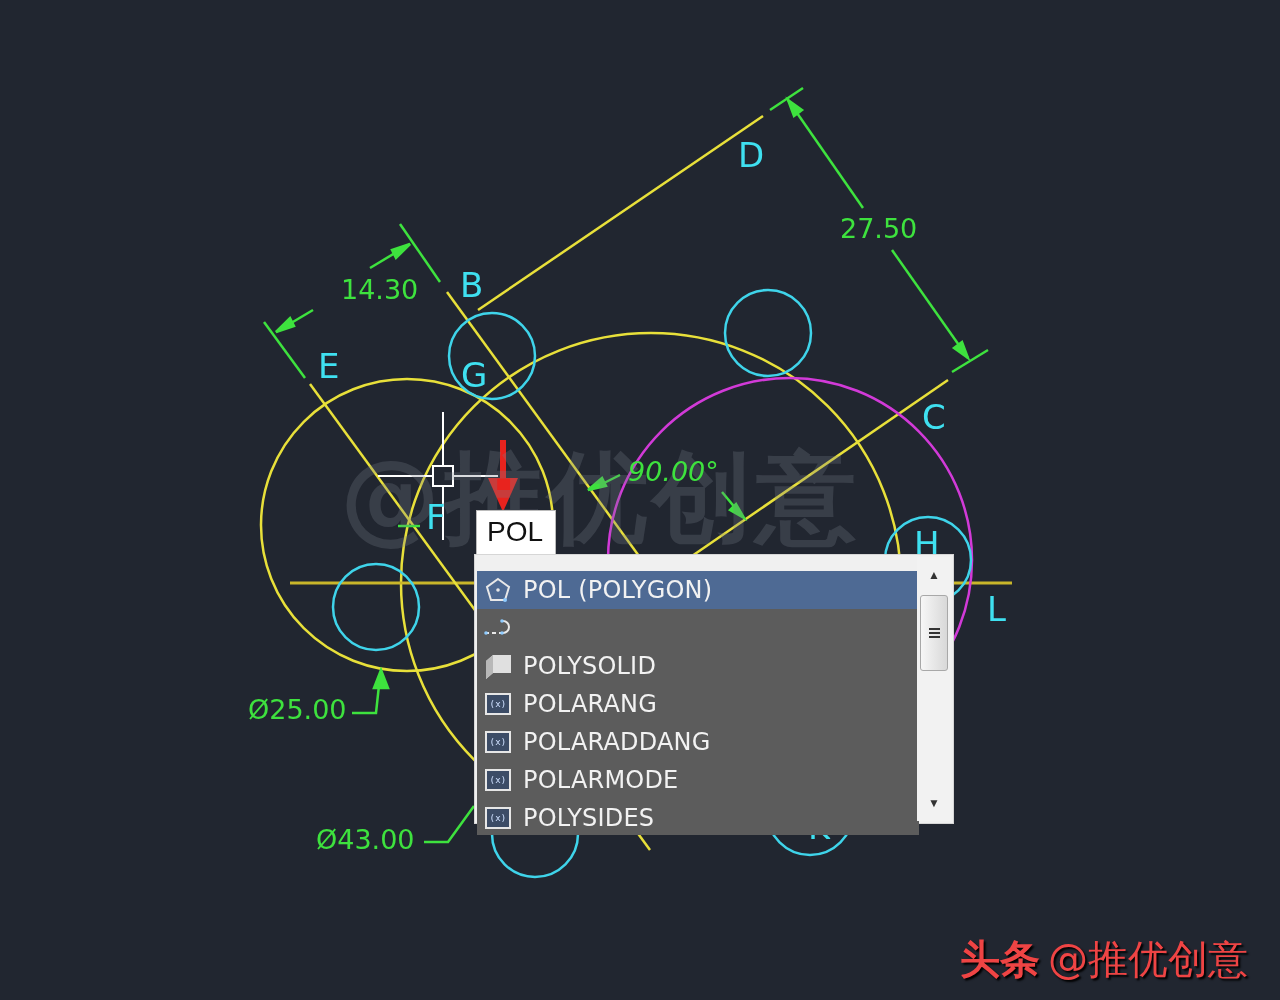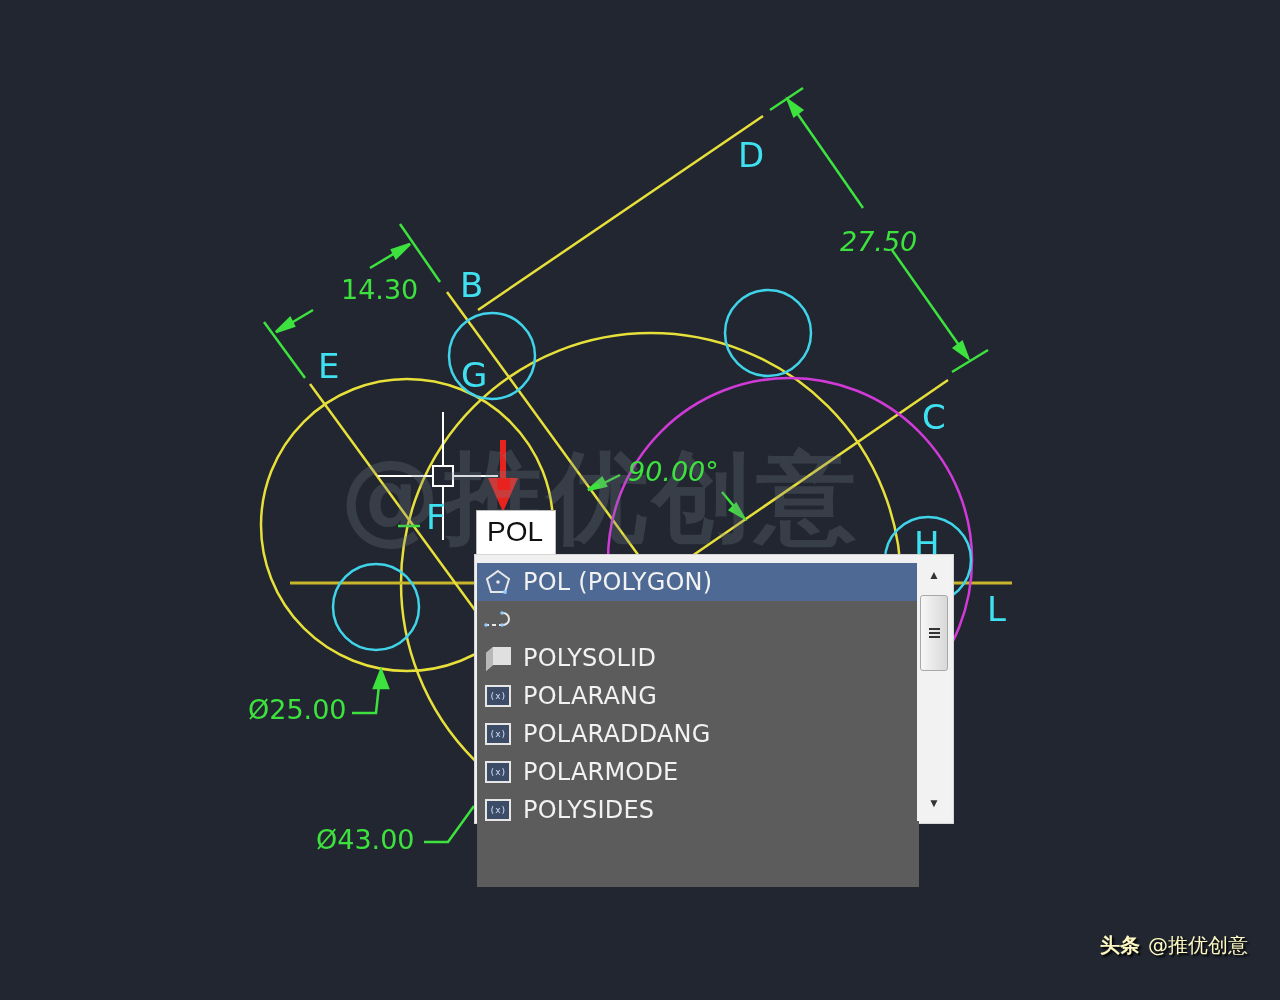--- a/index.html
+++ b/index.html
@@ -3,31 +3,31 @@
 <meta charset="utf-8">
 <style>
   html, body { margin:0; padding:0; }
   body { width:1280px; height:1000px; background:#212630; position:relative; overflow:hidden; font-family:"Liberation Sans", sans-serif; }
   #canvas { position:absolute; left:0; top:0; width:1280px; height:1000px; }
   .lbl { position:absolute; color:#3fe0f0; font-family:"DejaVu Sans", sans-serif; font-size:34px; line-height:1; }
   .dim { position:absolute; color:#3ee23e; font-family:"DejaVu Sans", sans-serif; font-size:27px; line-height:1; letter-spacing:0px; }
   .wm-big { position:absolute; left:340px; top:432px; font-family:"DejaVu Sans", sans-serif; font-weight:bold; font-size:100px; color:rgba(120,125,135,0.28); letter-spacing:4px; white-space:nowrap; pointer-events:none; }
   .typed { position:absolute; left:476px; top:510px; width:80px; height:52px; background:#ffffff; border:1px solid #bbb; box-sizing:border-box; color:#111; font-size:28px; line-height:42px; padding-left:10px; font-family:"Liberation Sans", sans-serif; }
   .popup { position:absolute; left:474px; top:554px; width:480px; height:270px; background:#f0f0f0; border:1px solid #d6d6d6; box-sizing:border-box; }
-  .list { position:absolute; left:2px; top:8px; width:442px; height:324px; background:#5c5c5c; overflow:hidden; }
+  .list { position:absolute; left:2px; top:16px; width:442px; height:264px; background:#5c5c5c; overflow:hidden; }
   .item { height:38px; display:flex; align-items:center; color:#f2f2f2; font-size:24px; font-family:"DejaVu Sans", sans-serif; letter-spacing:0.2px; }
   .item.sel { background:#4e6a94; }
   .ico { width:30px; height:30px; margin-left:6px; margin-right:10px; display:flex; align-items:center; justify-content:center; }
   .sysico { width:26px; height:22px; border:2px solid #e6e6e6; box-sizing:border-box; background:#3c4c66; display:flex; align-items:center; justify-content:center; color:#cfe0ff; font-size:9px; font-family:"DejaVu Sans Mono", monospace; }
   .scroll { position:absolute; right:2px; top:2px; width:34px; height:264px; background:#f2f2f2; }
   .sbtn { position:absolute; left:0; width:34px; height:32px; display:flex; align-items:center; justify-content:center; color:#333; font-size:12px; }
   .thumb { position:absolute; left:3px; top:38px; width:28px; height:76px; border:1px solid #a8a8a8; border-radius:3px; box-sizing:border-box; background:linear-gradient(to right,#f7f7f7,#d8d8d8); display:flex; align-items:center; justify-content:center; }
   .grip { width:11px; height:10px; border-top:2px solid #333; border-bottom:2px solid #333; position:relative; box-sizing:border-box; }
   .grip:after { content:""; position:absolute; left:0; right:0; top:2px; border-top:2px solid #333; }
-  .watermark { position:absolute; right:32px; top:932px; color:#fef9c3; font-size:20px; font-family:"DejaVu Sans", sans-serif; text-shadow:2px 2px 2px #000; white-space:nowrap; }
+  .watermark { position:absolute; right:32px; top:932px; color:#ef4444; font-size:40px; font-family:"DejaVu Sans", sans-serif; text-shadow:2px 2px 2px #000; white-space:nowrap; }
   .watermark b { font-weight:bold; margin-right:8px; }
 </style>
 </head>
 <body>
 
 <svg id="canvas" viewBox="0 0 1280 1000" xmlns="http://www.w3.org/2000/svg">
 
   <g fill="none" stroke="#e8e03a" stroke-width="2.5">
     <circle cx="651" cy="583" r="250"></circle>
     <circle cx="407" cy="525" r="146"></circle>
@@ -95,21 +95,21 @@
 <span class="lbl" style="left:922px;top:400px;">C</span>
 <span class="lbl" style="left:738px;top:138px;">D</span>
 <span class="lbl" style="left:318px;top:349px;">E</span>
 <span class="lbl" style="left:426px;top:500px;">F</span>
 <span class="lbl" style="left:461px;top:358px;">G</span>
 <span class="lbl" style="left:914px;top:527px;">H</span>
 <span class="lbl" style="left:808px;top:810px;clip-path:inset(14px 0 0 0);">K</span>
 <span class="lbl" style="left:987px;top:592px;">L</span>
 
 <span class="dim" style="left:305px;top:276px;margin-left:36px;">14.30</span>
-<span class="dim" style="left:840px;top:228px;font-style:italic;">27.50</span>
+<span class="dim" style="left:840px;top:215px;">27.50</span>
 <span class="dim" style="left:628px;top:458px;font-style:italic;">90.00°</span>
 <span class="dim" style="left:248px;top:696px;">Ø25.00</span>
 <span class="dim" style="left:316px;top:826px;">Ø43.00</span>
 
 <div class="typed">POL</div>
 
 <div class="popup">
   <div class="list">
     <div class="item sel">
       <span class="ico">

